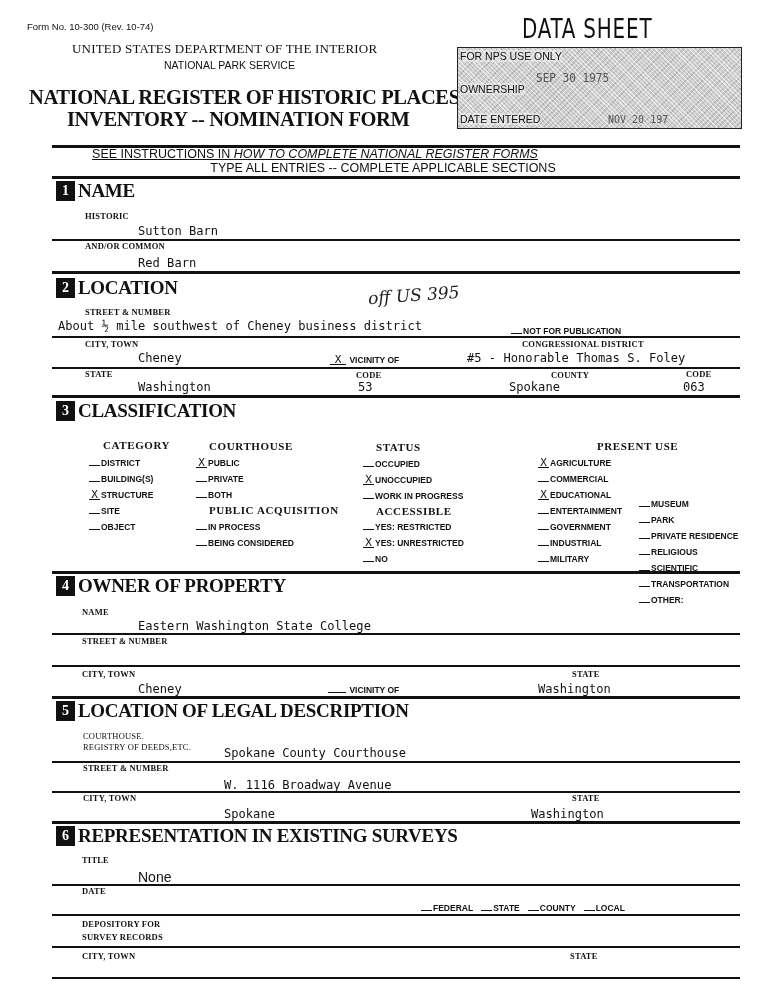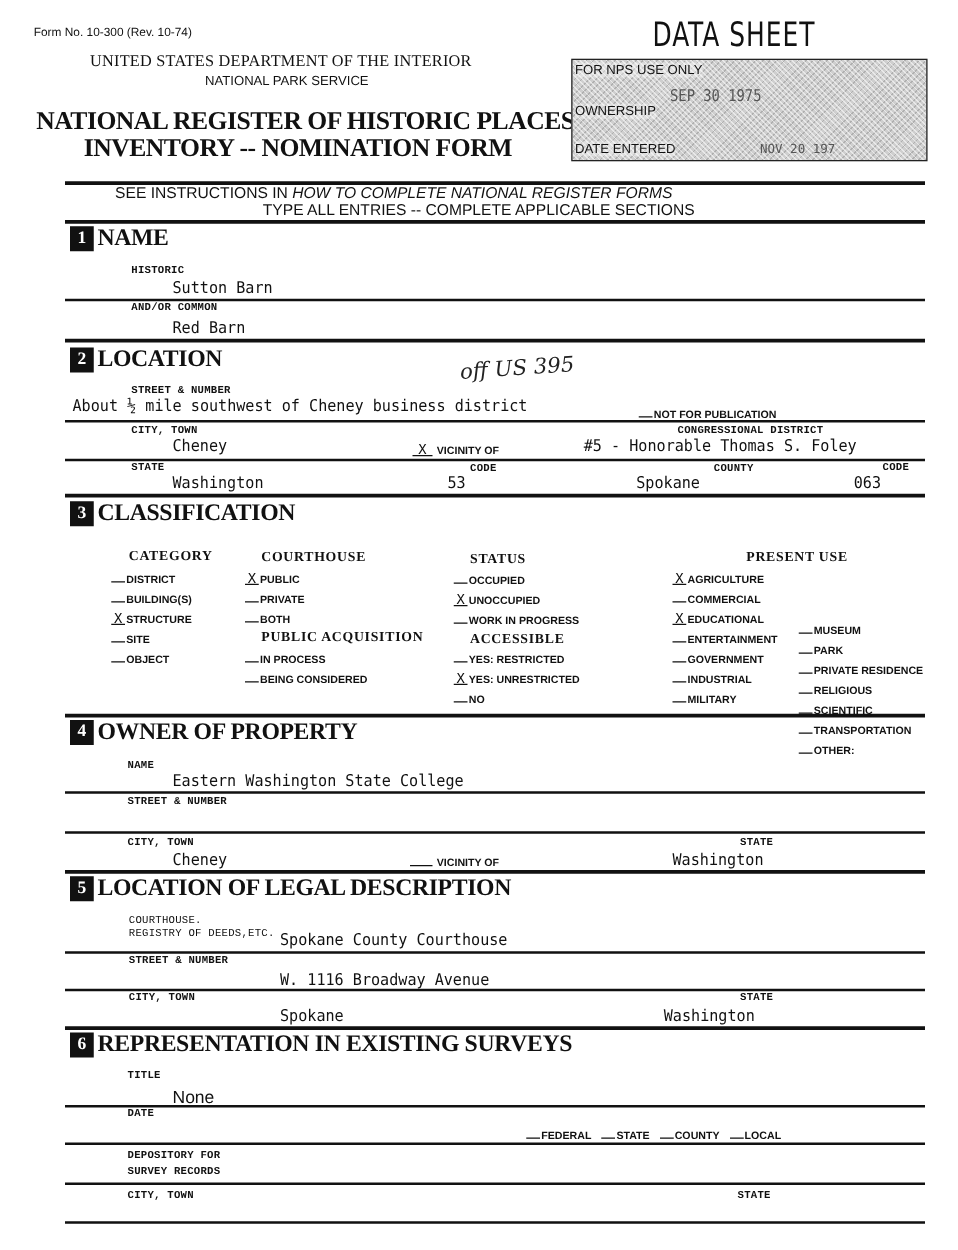--- a/index.html
+++ b/index.html
@@ -4,21 +4,21 @@
 <style>
   html, body { margin: 0; padding: 0; }
   body {
     width: 766px; height: 1000px; position: relative; overflow: hidden;
     background: #ffffff; color: #111;
     font-family: "Liberation Sans", sans-serif;
   }
   .abs { position: absolute; }
   .sans { font-family: "Liberation Sans", sans-serif; }
   .serif { font-family: "Liberation Serif", serif; }
-  .lbl { font-family: Liberation Mono, monospace; font-size: 8.5px; font-weight: bold; letter-spacing: 0.2px; white-space: nowrap; margin-left: 20px; }
+  .lbl { font-family: Liberation Serif, serif; font-size: 8.5px; font-weight: bold; letter-spacing: 0.2px; white-space: nowrap; }
   .val { font-family: "DejaVu Sans Mono", monospace; font-size: 13px; white-space: nowrap; transform: scaleX(0.93); transform-origin: left; }
   .rule { position: absolute; left: 52px; width: 688px; background: #111; }
   .thin { height: 1.5px; }
   .thick { height: 3px; }
   .sec-head { position: absolute; left: 56px; display: flex; align-items: center; white-space: nowrap; }
   .sec-num {
     display: inline-block; width: 19px; height: 20px; background: #111; color: #fff;
     font-family: "Liberation Serif", serif; font-weight: bold; font-size: 14px;
     text-align: center; line-height: 20px; margin-right: 3px;
   }
@@ -50,21 +50,21 @@
 
 <div class="stamp">
   <div class="stamp-lbl" style="left:2px;top:2px;">FOR NPS USE ONLY</div>
   <div class="stamp-date" style="left:78px;top:22px;font-size:13px;transform:scaleX(0.85);transform-origin:left;">SEP 30 1975</div>
   <div class="stamp-lbl" style="left:2px;top:35px;">OWNERSHIP</div>
   <div class="stamp-lbl" style="left:2px;top:65px;">DATE ENTERED</div>
   <div class="stamp-date" style="left:150px;top:66px;font-size:10px;">NOV 20 197</div>
 </div>
 
 <div class="rule thick" style="top:145px;"></div>
-<div class="abs sans" style="left:0;width:630px;top:147px;text-align:center;font-size:12.5px;white-space:nowrap;">
+<div class="abs sans" style="left:0;width:630px;top:147px;text-align:center;font-size:12.5px;white-space:nowrap;text-decoration:underline;">
   <span>SEE INSTRUCTIONS IN </span><i>HOW TO COMPLETE NATIONAL REGISTER FORMS</i>
 </div>
 <div class="abs sans" style="left:0;width:766px;top:161px;text-align:center;font-size:12.5px;white-space:nowrap;">TYPE ALL ENTRIES -- COMPLETE APPLICABLE SECTIONS</div>
 <div class="rule thick" style="top:176px;"></div>
 
 <div class="sec-head" style="top:180px;">
   <span class="sec-num">1</span>
   <span class="sec-title">NAME</span>
 </div>
 <div class="abs lbl" style="left:85px;top:211px;">HISTORIC</div>

